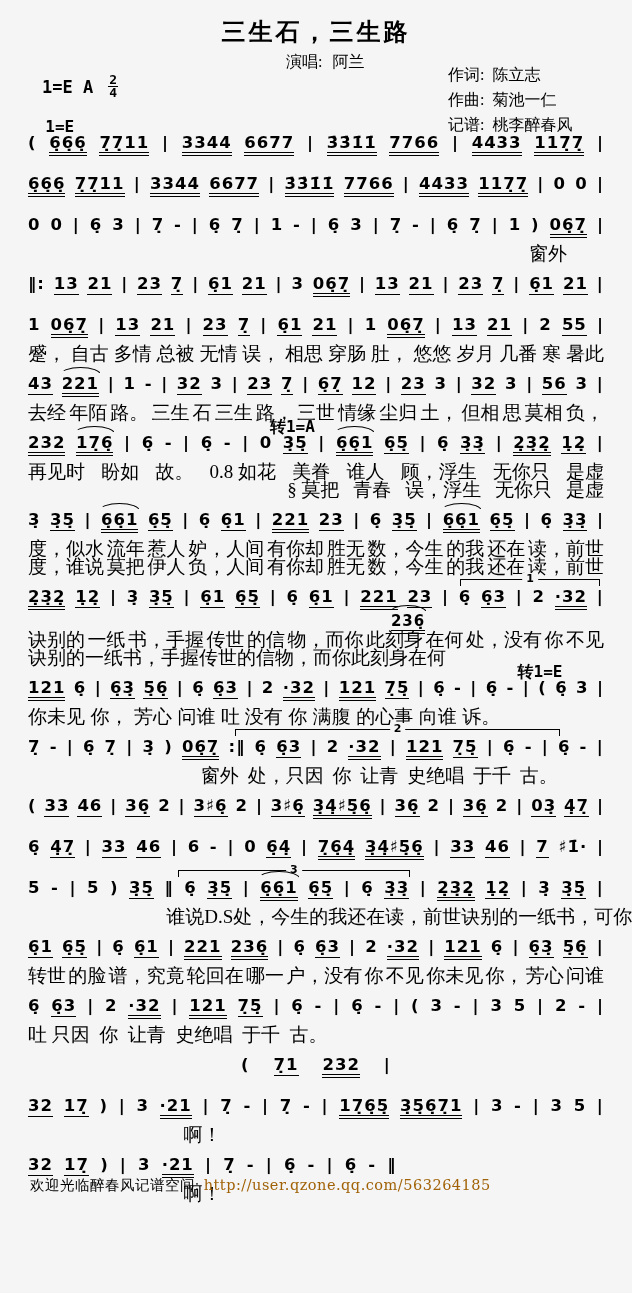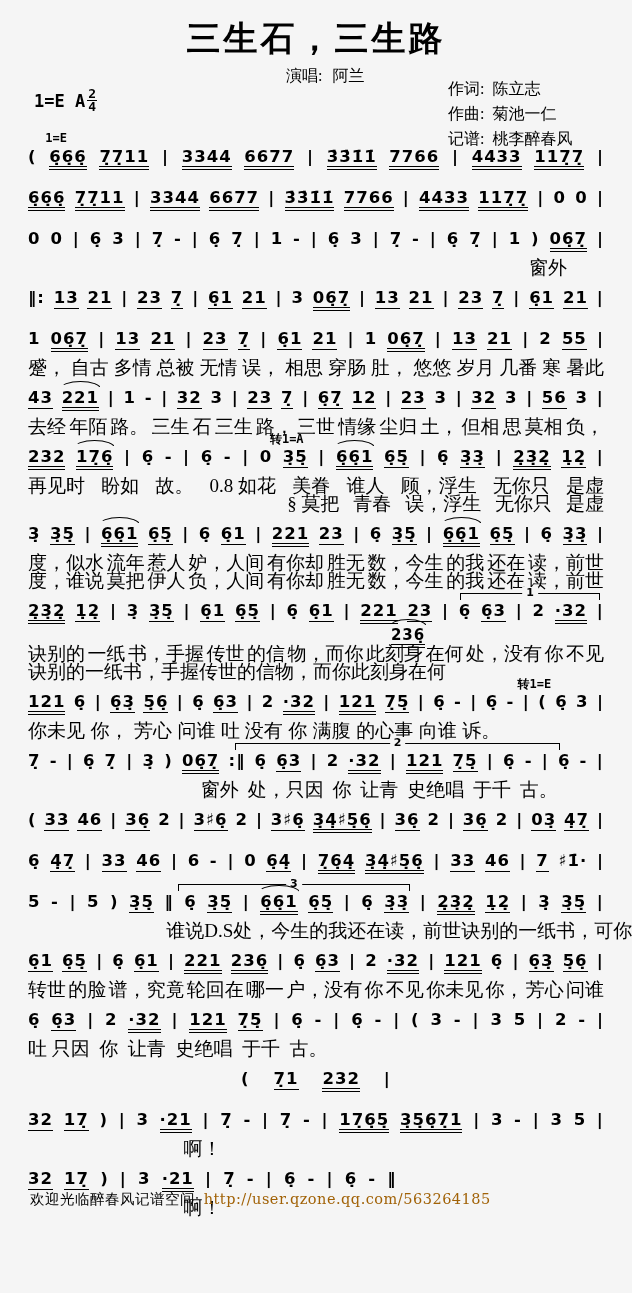--- a/index.html
+++ b/index.html
@@ -3,30 +3,30 @@
 <meta charset="utf-8">
 <style>
   html,body{margin:0;padding:0;}
   body{
     width:632px;height:1293px;overflow:hidden;position:relative;
     background:#f5f5f5;color:#000;
     font-family:"Liberation Serif","DejaVu Serif",serif;
   }
   .sheet{padding:6px 28px 0 28px;position:relative;}
   .title{
-    text-align:center;font-size:34px;font-weight:bold;letter-spacing:3px;
+    text-align:center;font-size:24px;font-weight:bold;letter-spacing:3px;
     margin:10px 0 2px 0;font-family:"Liberation Serif","DejaVu Serif",serif;
   }
   .credits-wrap{position:relative;height:74px;font-size:16px;}
   .singer{position:absolute;left:258px;top:2px;}
   .singer .val{margin-left:10px;}
   .credits{position:absolute;left:420px;top:12px;line-height:25px;}
   .credits .val{margin-left:8px;}
   .keysig{
-    position:absolute;left:6px;top:24px;display:flex;align-items:center;gap:2px;
+    position:absolute;left:14px;top:24px;display:flex;align-items:center;gap:15px;
     font-family:"DejaVu Sans Mono","Liberation Mono",monospace;font-weight:bold;font-size:17px;
   }
   .frac{display:inline-flex;flex-direction:column;align-items:center;font-size:13px;line-height:12px;}
   .frac .top{border-bottom:1.5px solid #000;padding:0 1px;}
   
   .system{position:relative;margin-bottom:2px;}
   .notes-row{
     position:relative;display:flex;justify-content:space-between;align-items:baseline;
     padding:9px 0 7px 0;white-space:nowrap;
     font-family:"DejaVu Sans","Liberation Sans",sans-serif;font-weight:bold;font-size:16.5px;
@@ -34,21 +34,21 @@
   .tok{position:relative;display:inline-block;letter-spacing:1px;}
   .u1{border-bottom:1.5px solid #000;padding-bottom:1px;}
   .u2{border-bottom:4px double #000;}
   .arc::before{
     content:"";position:absolute;left:-2px;right:-2px;top:-7px;height:6px;
     border:1px solid transparent;border-top:1.5px solid #000;
     border-radius:50% 50% 0 0 / 100% 100% 0 0;
   }
   .anno{
     position:absolute;top:-7px;font-family:"DejaVu Sans Mono","Liberation Mono",monospace;
-    font-size:12px;font-weight:bold;letter-spacing:0;
+    font-size:16px;font-weight:bold;letter-spacing:0;
   }
   .volta{position:absolute;top:1px;height:6px;border:1px solid #000;border-bottom:none;}
   .volta-num{
     position:absolute;top:-7px;left:50%;transform:translateX(-50%);
     font-family:"DejaVu Sans",sans-serif;font-size:11px;font-weight:bold;
     background:#f5f5f5;padding:0 4px;line-height:12px;
   }
   .subnote{
     position:absolute;font-family:"DejaVu Sans","Liberation Sans",sans-serif;
     font-weight:bold;font-size:15px;top:34px;

